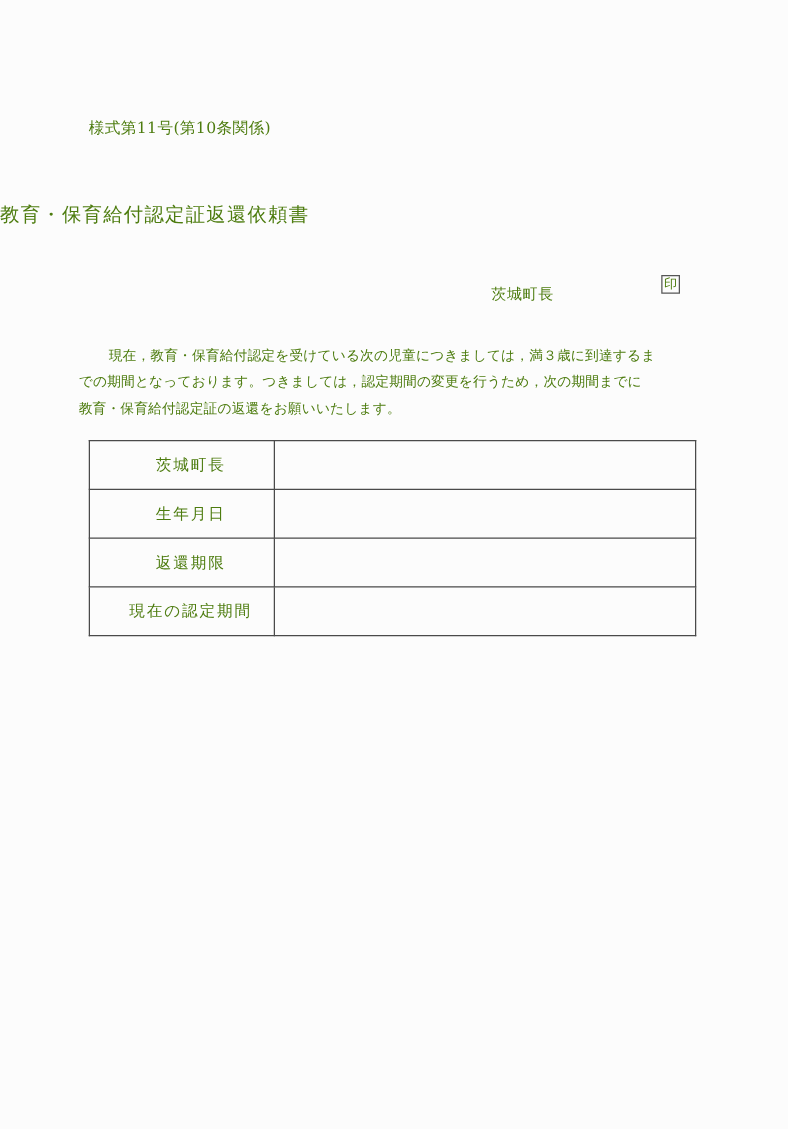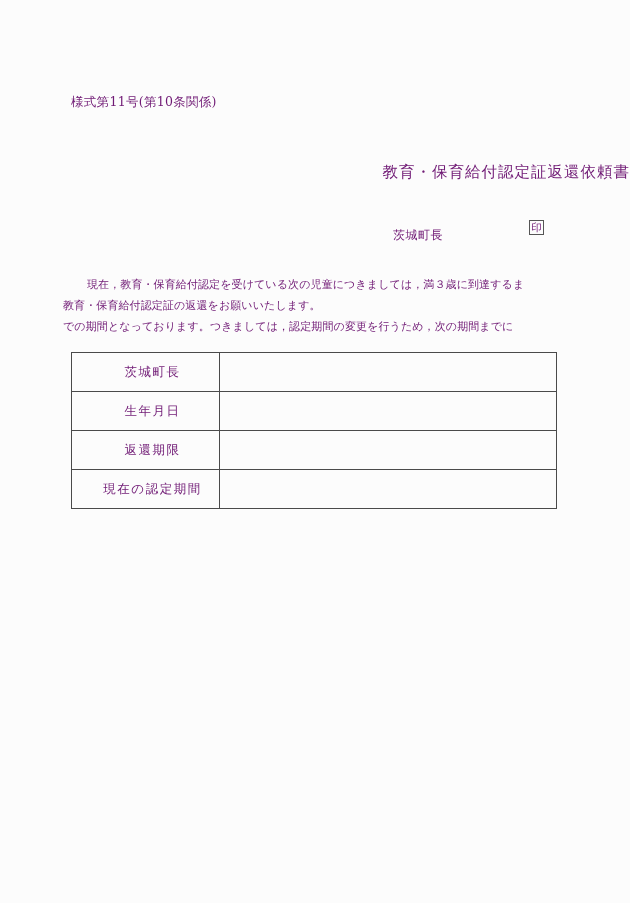--- a/index.html
+++ b/index.html
@@ -6,37 +6,37 @@
     margin: 0;
     padding: 0;
     background: #fcfcfc;
   }
   .page {
     position: relative;
     width: 630px;
     height: 903px;
     background: #fcfcfc;
     font-family: "DejaVu Serif", "Liberation Serif", serif;
-    color: #701a75;
+    color: #4d7c0f;
     overflow: hidden;
   }
   .form-number {
     position: absolute;
     left: 71px;
     top: 94px;
     font-size: 12.5px;
     letter-spacing: 0.3px;
     white-space: nowrap;
   }
   .doc-title {
     position: absolute;
     top: 162px;
     left: 0;
     width: 100%;
-    text-align: right;
+    text-align: left;
     font-size: 15.5px;
     font-weight: normal;
     letter-spacing: 1px;
     margin: 0;
   }
   .addressee {
     position: absolute;
     left: 393px;
     top: 227px;
     font-size: 12px;
@@ -105,22 +105,22 @@
   <h1 class="doc-title">教育・保育給付認定証返還依頼書</h1>
 
   <div class="addressee">茨城町長</div>
 
   <div class="seal-box">
     <span>印</span>
   </div>
 
   <div class="body-text">
     <div class="body-line indent">現在，教育・保育給付認定を受けている次の児童につきましては，満３歳に到達するま</div>
+    <div class="body-line">での期間となっております。つきましては，認定期間の変更を行うため，次の期間までに</div>
     <div class="body-line">教育・保育給付認定証の返還をお願いいたします。</div>
-    <div class="body-line">での期間となっております。つきましては，認定期間の変更を行うため，次の期間までに</div>
   </div>
 
   <table class="form-table">
     <tbody>
       <tr>
         <td class="label-cell">茨城町長</td>
         <td class="value-cell"></td>
       </tr>
       <tr>
         <td class="label-cell">生年月日</td>

